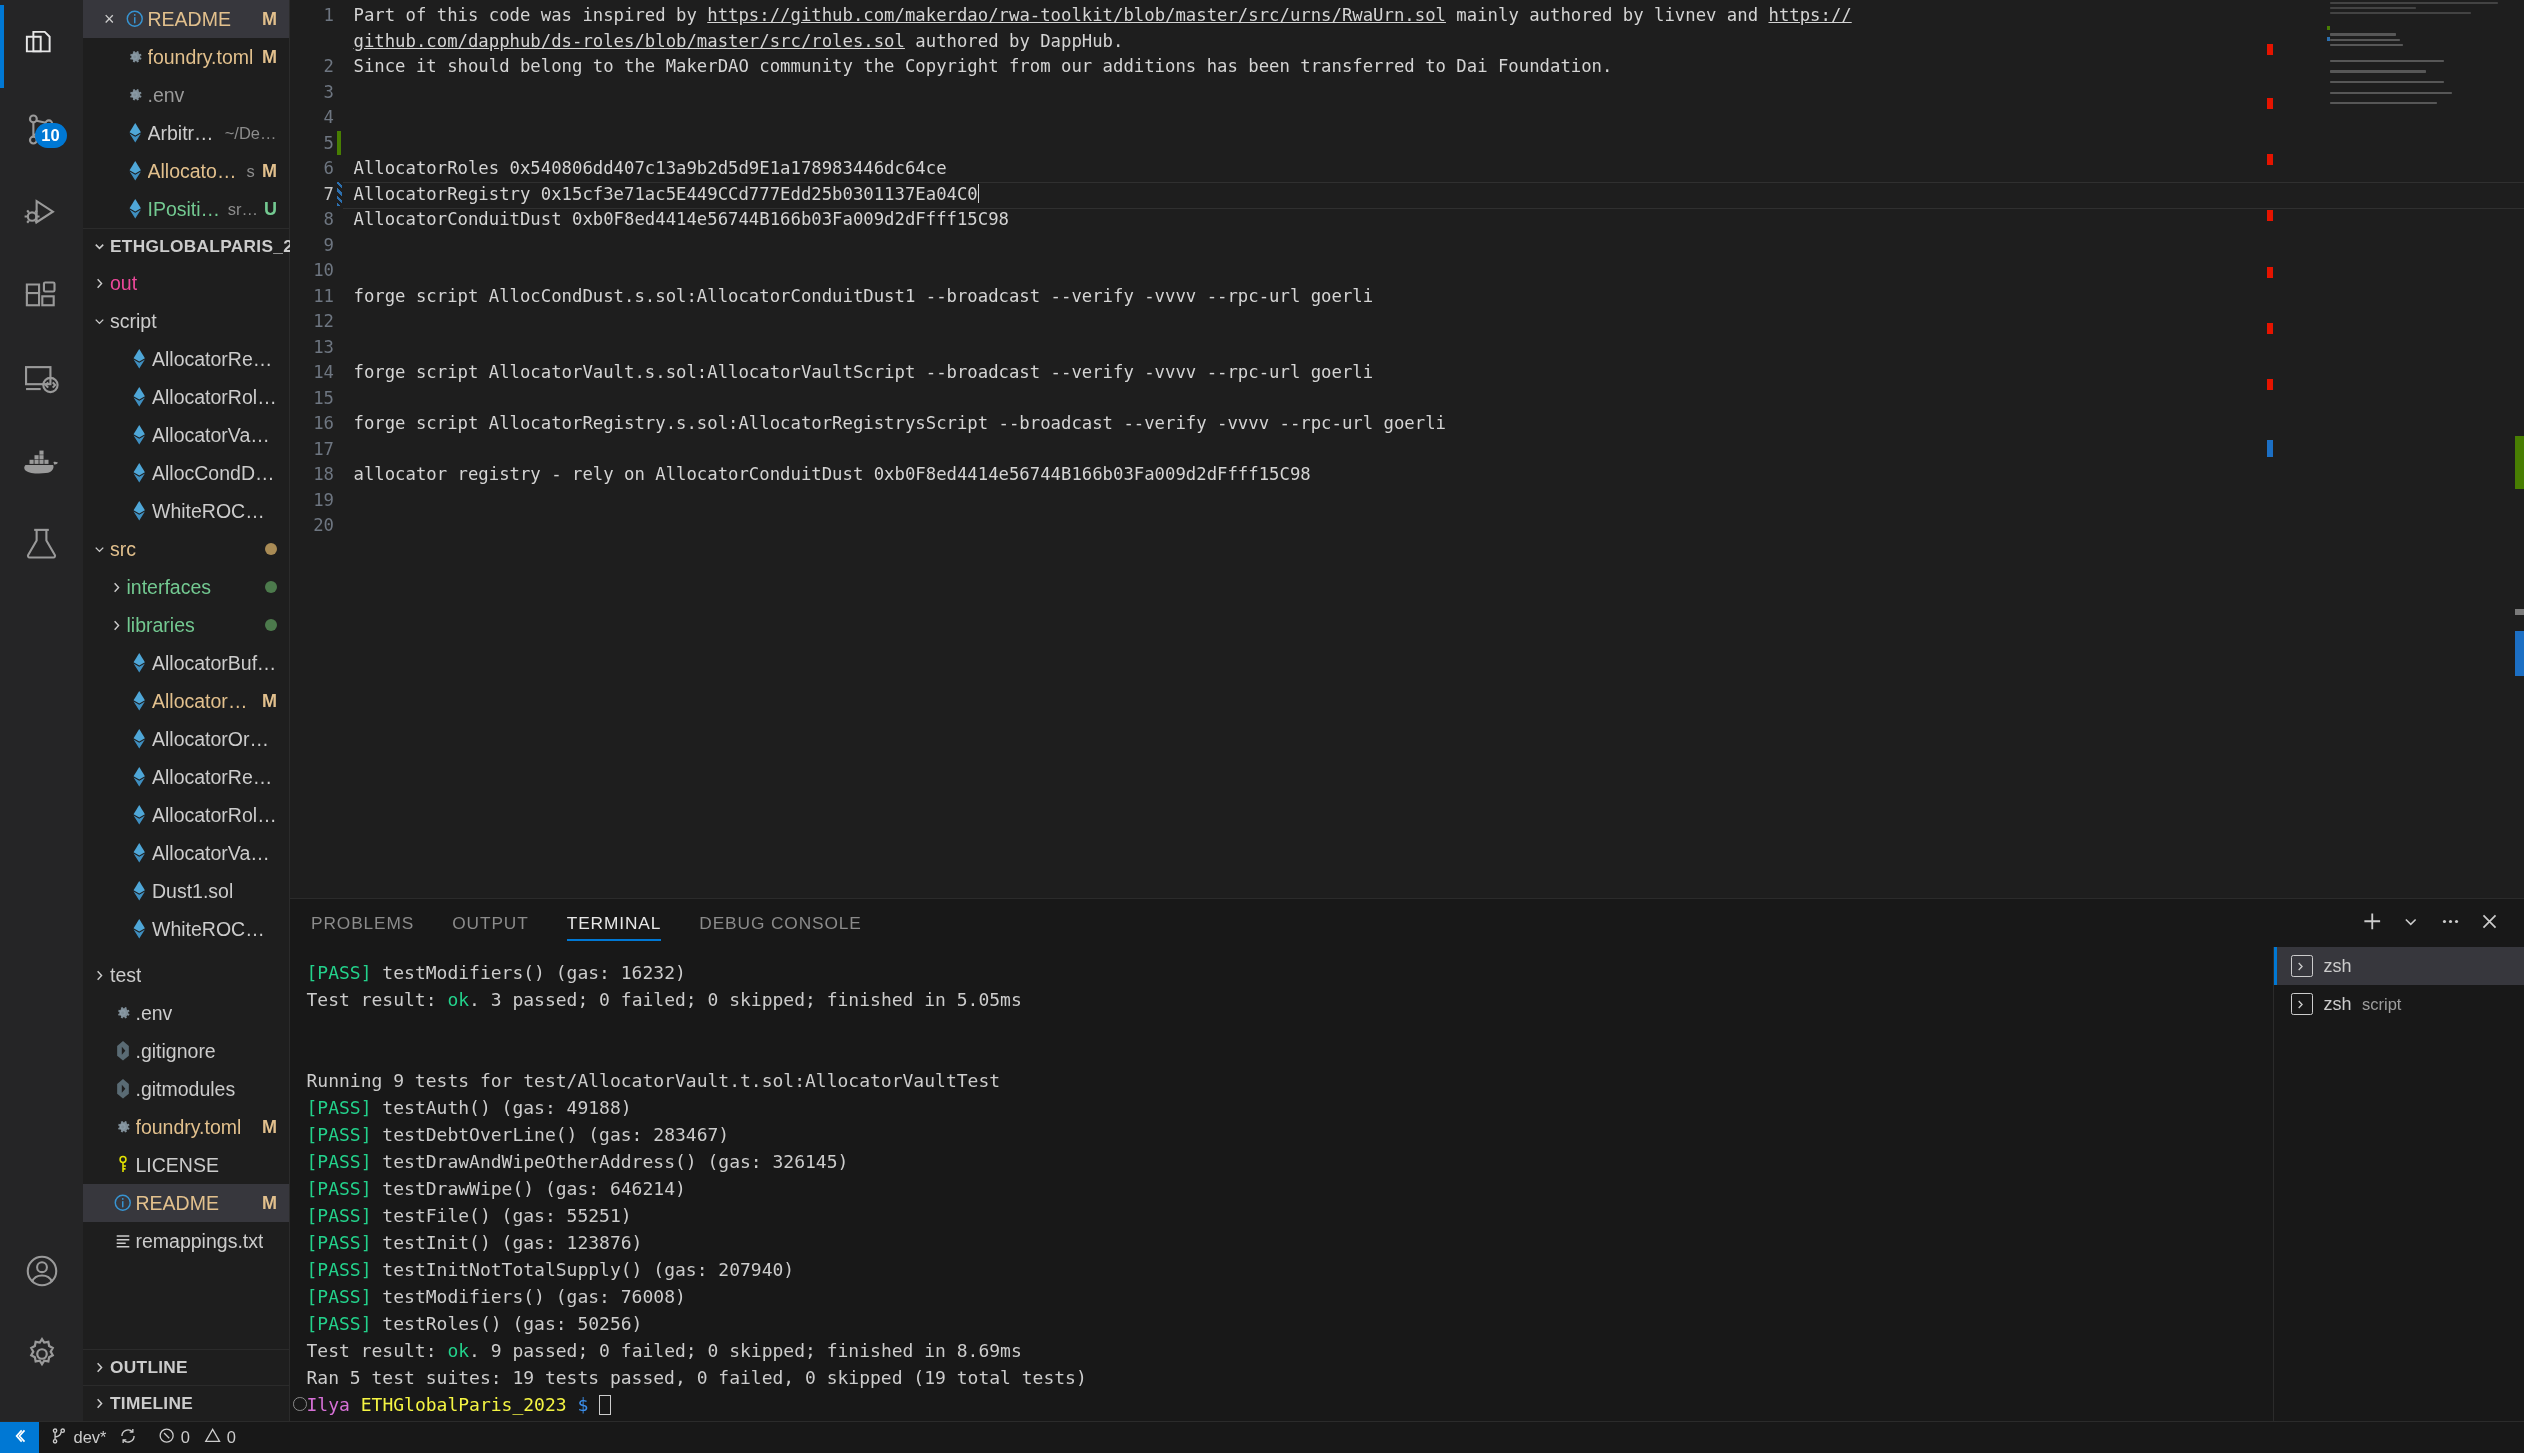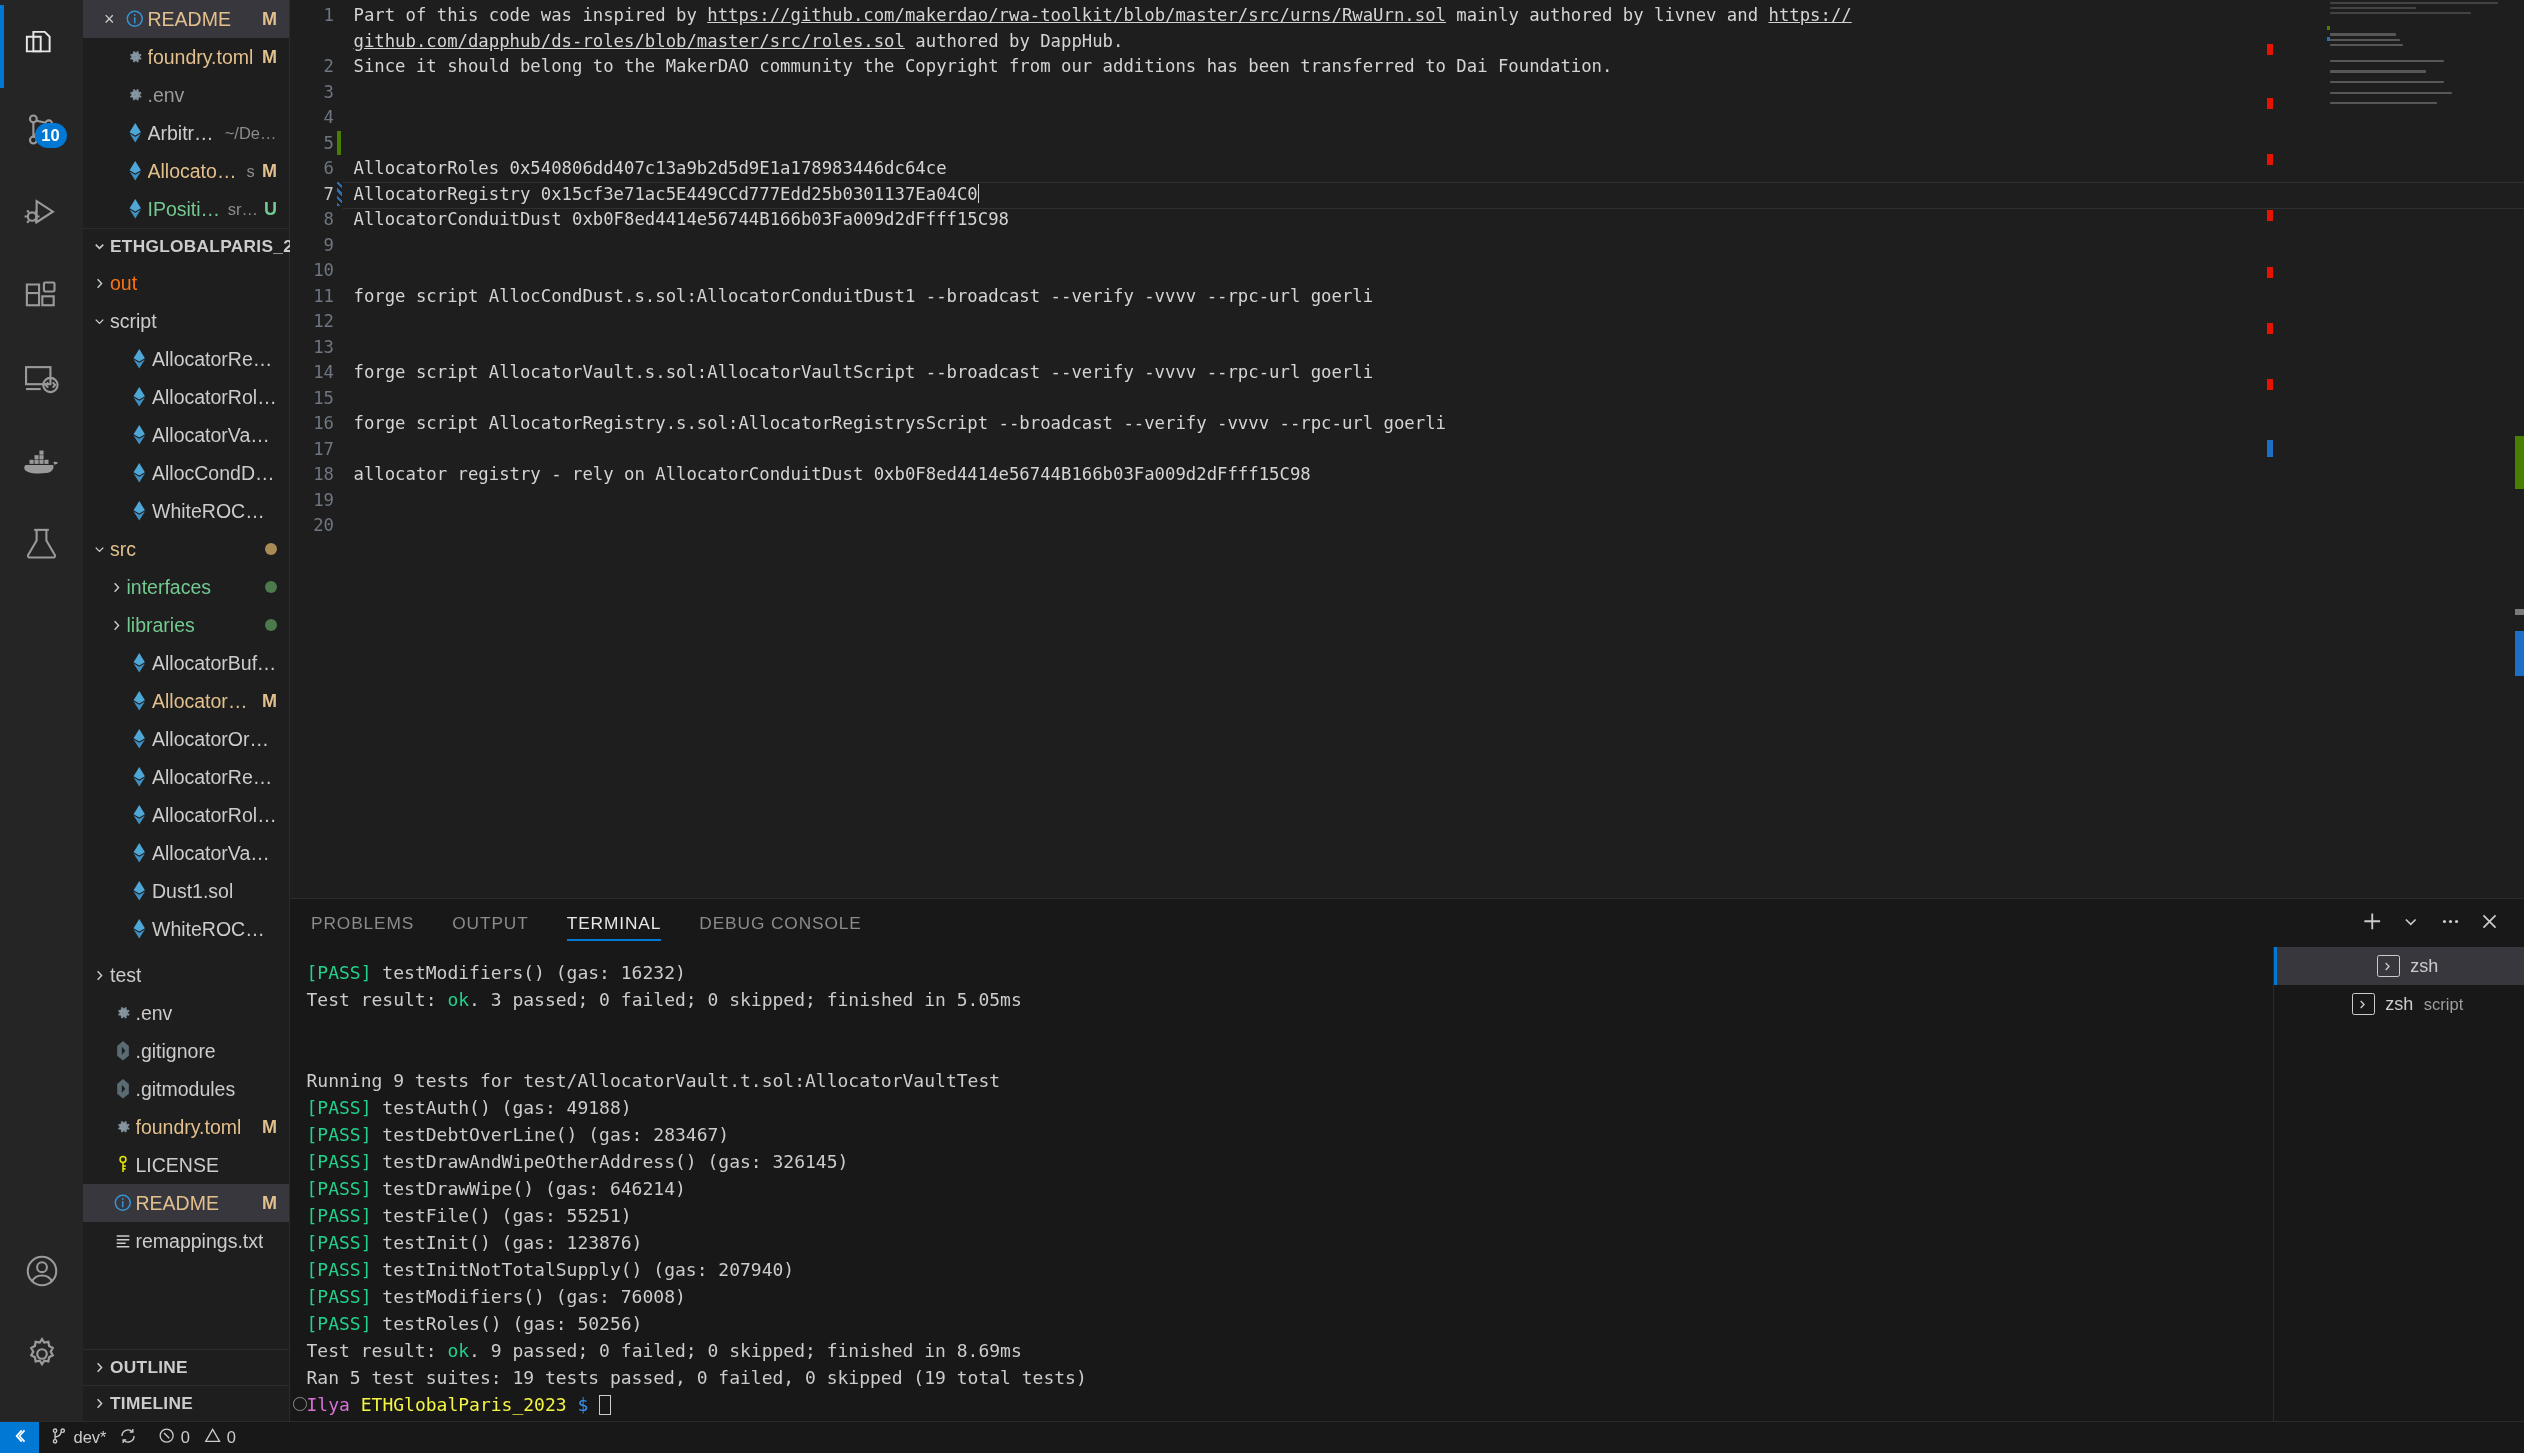--- a/index.html
+++ b/index.html
@@ -111,21 +111,21 @@
   }
   .tline { white-space: pre; height: 27px; }
   .pass { color: #23d18b; }
   .okc  { color: #23d18b; }
   .user { color: #d670d6; }
   .dirn { color: #f5f543; }
   .dollar { color: #3b8eea; }
   .tcaret { display:inline-block; width:12px; height:20px; border:1.5px solid #cccccc; vertical-align:-3.8px; }
   .circ { position:absolute; left: 0px; width:13.5px; height:13.5px; border:1.5px solid #8b8b8b; border-radius:50%; }
   .term-sidebar { flex: 0 0 252px; background:#181818; border-left:0.8px solid #2b2b2b; padding-top: 0px; }
-  .tsrow { height: 38px; display:flex; align-items:center; font-size:18px; color:#cccccc; padding-left: 16.5px; cursor:pointer; position:relative;justify-content:center; }
+  .tsrow { height: 38px; display:flex; align-items:center; font-size:18px; color:#cccccc; padding-left: 16.5px; cursor:pointer; position:relative; }
   .tsrow.active { background:#37373d; }
   .tsrow.active::before { content:""; position:absolute; left:0; top:0; bottom:0; width:3px; background:#0078d4; }
   .tsrow .sub { color:#9d9d9d; font-size:16.5px; margin-left:10.5px; }
   .termicon { width:22.5px; height:22.5px; border:1.5px solid #cccccc; border-radius:2.3px; display:inline-flex; align-items:center; justify-content:center; margin-right:10.5px; font-size:13.5px; flex:0 0 22.5px; }
 
   
   .term-deco { position:absolute; right: 252px; top: 0; width: 6px; height: 100%; }
   .td { position:absolute; right:0; width:6px; height:10.5px; background:#e51400; }
   .td.blue { background:#1c6fc4; height: 16.5px; }
 
@@ -327,21 +327,21 @@
         </span>
         <span>ETHGLOBALPARIS_2023</span>
       </div>
       <div class="tree" id="fileTree">
           <div class="row" style="padding-left: 6px;">
             <span class="chev">
               <svg width="15" height="15" viewBox="0 0 16 16" fill="none" stroke="#cccccc" stroke-width="1.5">
                 <path d="M6 3.5l4.2 4.5L6 12.5"></path>
               </svg>
             </span>
-            <span class="lbl" style="color: #f97316; font-weight: 400;">out</span>
+            <span class="lbl" style="color: #ec4899; font-weight: 400;">out</span>
           </div>
           <div class="row" style="padding-left: 6px;">
             <span class="chev">
               <svg width="15" height="15" viewBox="0 0 16 16" fill="none" stroke="#cccccc" stroke-width="1.5">
                 <path d="M4 6l4 4 4-4"></path>
               </svg>
             </span>
             <span class="lbl" style="color: rgb(204, 204, 204); font-weight: 400;">script</span>
           </div>
           <div class="row" style="padding-left: 22.5px;">

